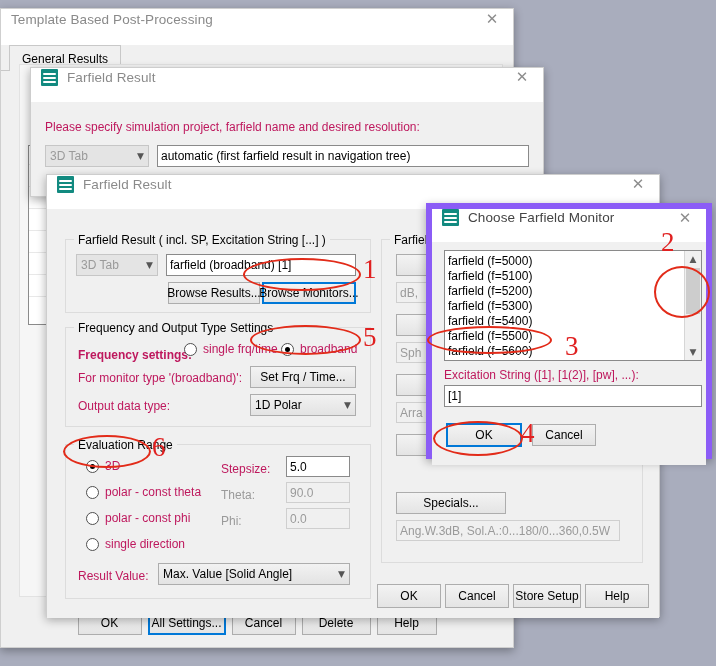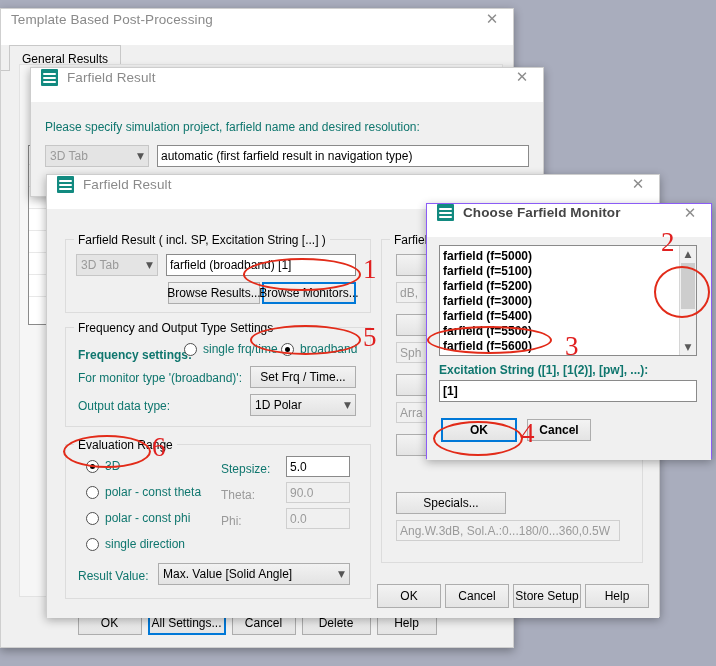--- a/index.html
+++ b/index.html
@@ -52,21 +52,21 @@
   .group{
     border:1px solid #dcdcdc;box-sizing:border-box;position:absolute;
   }
   .group > .lg{
     position:absolute;top:-7px;left:8px;background:#f0f0f0;padding:0 4px;font-size:12px;color:#000;
   }
   .radio{width:13px;height:13px;border-radius:50%;border:1px solid #4f4f4f;background:#fff;
     box-sizing:border-box;position:relative;flex:0 0 auto;}
   .radio.on::after{content:"";position:absolute;left:3px;top:3px;width:5px;height:5px;border-radius:50%;background:#000;}
   .row{display:flex;align-items:center;gap:6px;}
-  .lbl{font-size:12px;color:#0f766e;white-space:nowrap;}
+  .lbl{font-size:12px;color:#be185d;white-space:nowrap;}
   .lbl.dis{color:#9a9a9a;}
   .listbox{background:#fff;border:1px solid #8a8a8a;box-sizing:border-box;overflow:hidden;position:relative;}
   .li{height:15px;line-height:15px;padding-left:3px;font-size:12px;white-space:nowrap;}
   .li.sel{background:#0c7cd5;color:#fff;}
   .scroll{position:absolute;right:0;top:0;bottom:0;width:16px;background:#f0f0f0;border-left:1px solid #d6d6d6;}
   .scroll .arr{height:16px;display:flex;align-items:center;justify-content:center;font-size:9px;color:#5a5a5a;font-family:"DejaVu Sans",sans-serif;}
   .scroll .thumb{position:absolute;left:1px;right:1px;background:#cdcdcd;}
   .tabstrip{border-bottom:1px solid #c8c8c8;height:25px;position:relative;}
   .tab{position:absolute;left:8px;top:0;height:25px;padding:0 12px;display:flex;align-items:center;
     background:#f0f0f0;border:1px solid #c8c8c8;border-bottom:none;font-size:12px;}
@@ -131,21 +131,21 @@
     <span class="tb-title">Farfield Result</span>
     <span class="tb-close">✕</span>
   </div>
   <div style="position:relative;height:96px;background:#f0f0f0;">
     <div class="lbl" style="position:absolute;left:14px;top:18px;">Please specify simulation project, farfield name and desired resolution:</div>
     <div class="combo dis" style="position:absolute;left:14px;top:43px;width:104px;height:22px;">
       <span>3D Tab</span>
       <span class="chev">▼</span>
     </div>
     <div class="txt" style="position:absolute;left:126px;top:43px;width:372px;height:22px;">
-      <span>automatic (first farfield result in navigation type)</span>
+      <span>automatic (first farfield result in navigation tree)</span>
     </div>
     <div class="txt" style="position:absolute;left:126px;top:74px;width:40px;height:20px;">
       <span>5.0</span>
     </div>
     <div class="btn" style="position:absolute;left:317px;top:74px;width:93px;height:20px;">
       <span>Browse Results...</span>
     </div>
     <div class="btn" style="position:absolute;left:420px;top:74px;width:93px;height:20px;">
       <span>Browse Monitors...</span>
     </div>
@@ -281,37 +281,37 @@
       <div class="btn" style="width:68px;height:24px;">
         <span>Store Setup</span>
         </div>
       <div class="btn" style="width:64px;height:24px;">
         <span>Help</span>
         </div>
     </div>
   </div>
 </div>
 
-<div class="win shadow" style="left:426px;top:203px;width:286px;height:256px;border:1px solid #8b5cf6;font-weight:bold;">
+<div class="win shadow" style="left:426px;top:203px;width:286px;height:256px;border:6px solid #8b5cf6;">
   <div class="titlebar" style="height:33px;">
     <span class="tb-icon">
         <i></i>
         <i></i>
         <i></i>
       </span>
     <span class="tb-title" style="color:#444;">Choose Farfield Monitor</span>
     <span class="tb-close">✕</span>
   </div>
   <div style="position:relative;height:223px;background:#f0f0f0;">
 
     <div class="listbox" style="position:absolute;left:12px;top:8px;width:258px;height:111px;">
       <div class="li" style="margin-top:3px;">farfield (f=5000)</div>
       <div class="li">farfield (f=5100)</div>
       <div class="li">farfield (f=5200)</div>
-      <div class="li">farfield (f=3000)</div>
+      <div class="li">farfield (f=5300)</div>
       <div class="li">farfield (f=5400)</div>
       <div class="li">farfield (f=5500)</div>
       <div class="li">farfield (f=5600)</div>
       <div class="scroll">
         <div class="arr">▲</div>
         <div class="thumb" style="top:17px;height:46px;"></div>
         <div class="arr" style="position:absolute;bottom:0;left:0;right:0;">▼</div>
       </div>
     </div>
 

